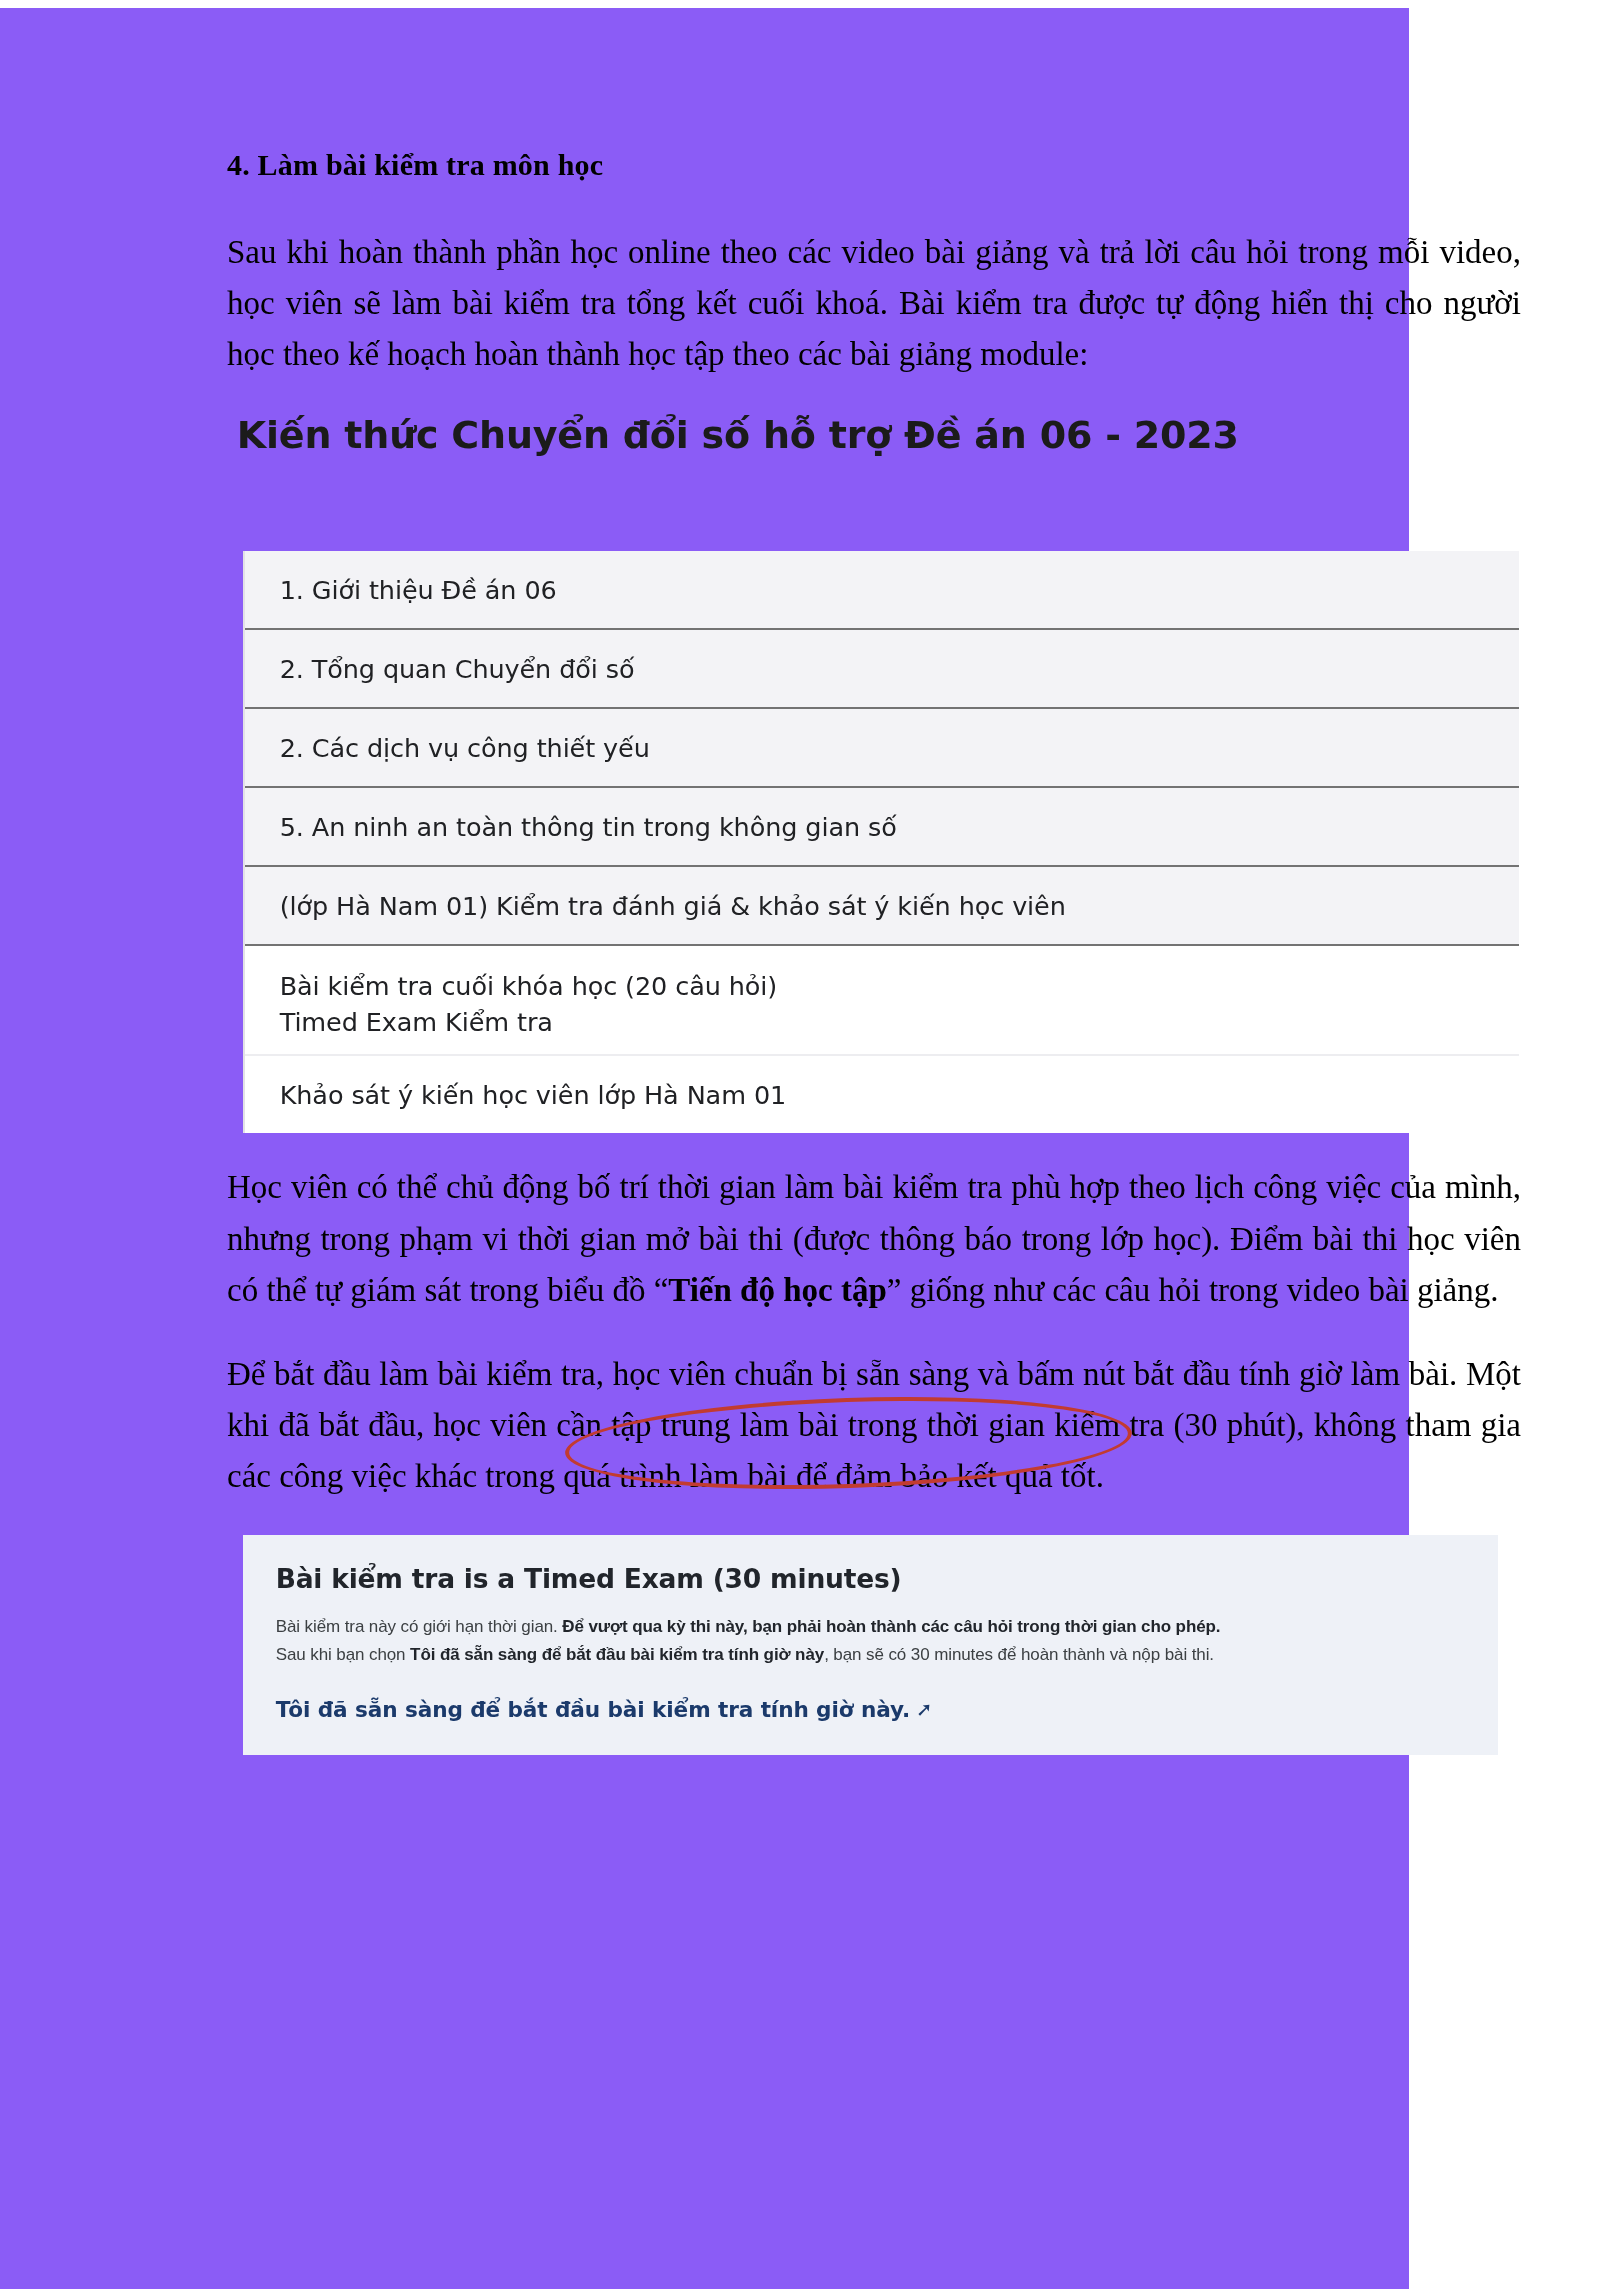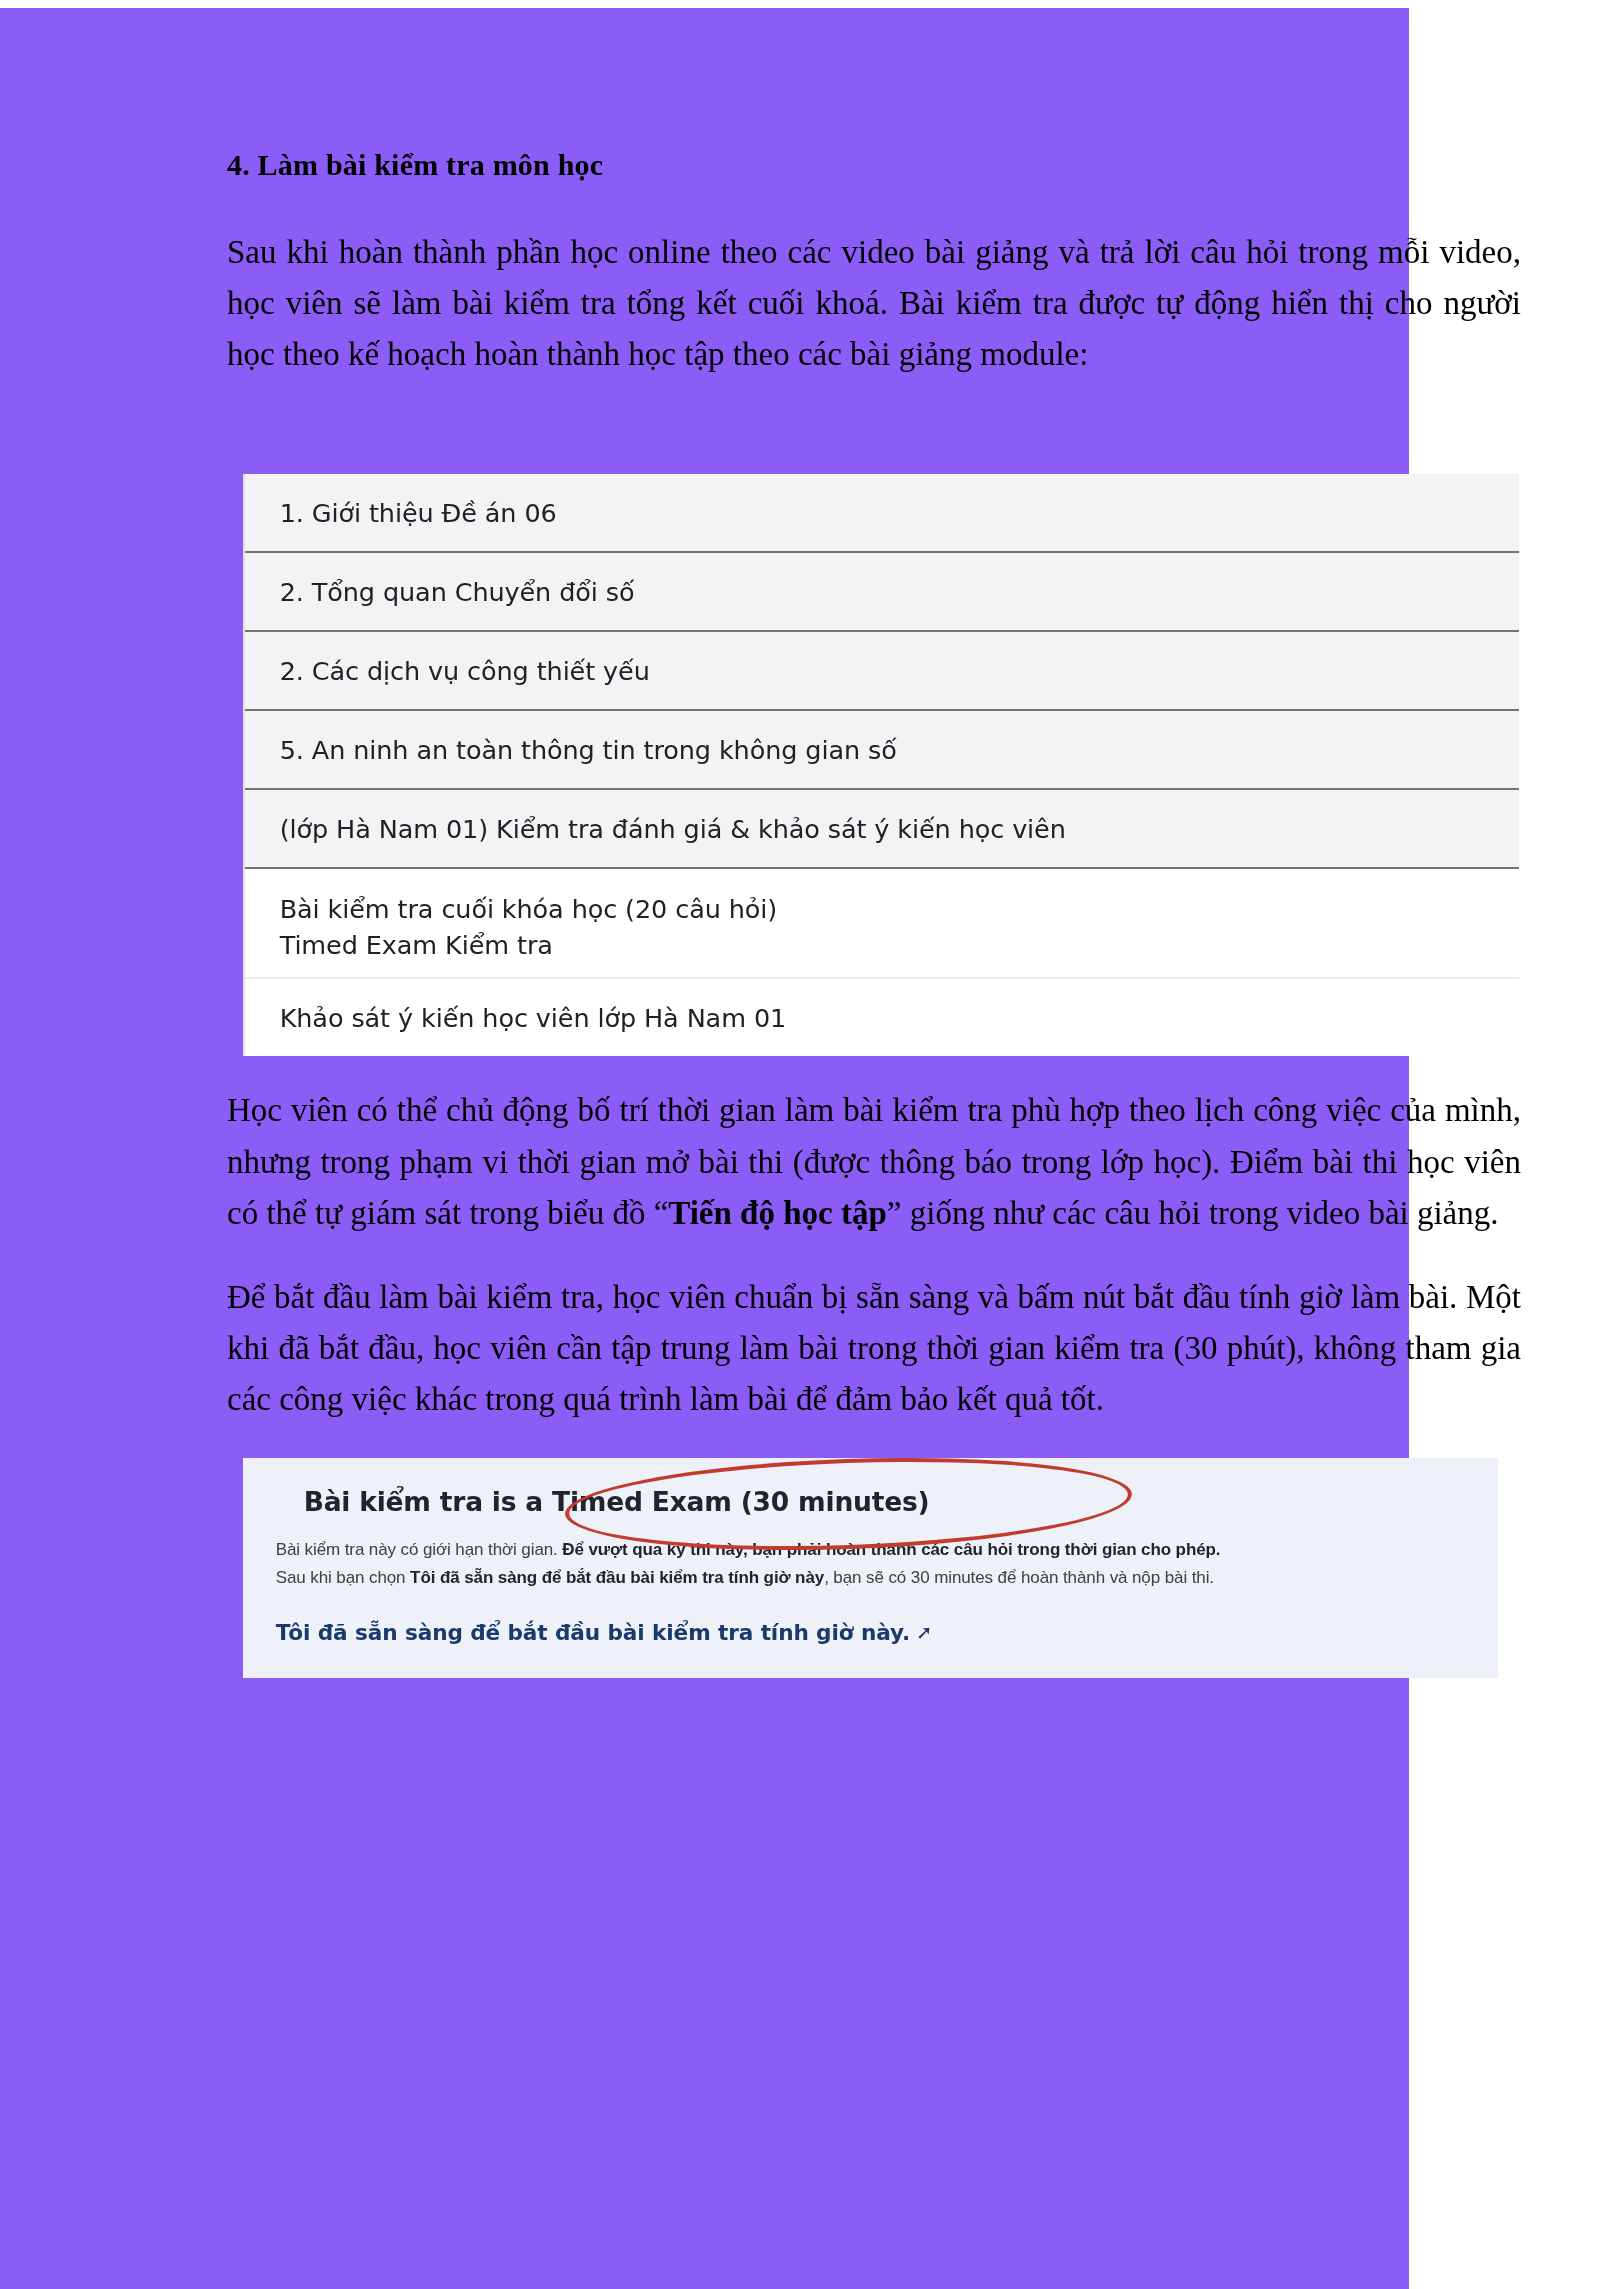--- a/index.html
+++ b/index.html
@@ -113,21 +113,20 @@
     padding: 27.4px 33px 33px 33px;
     box-sizing: border-box;
   }
   .shot2-title {
     font-family: "DejaVu Sans", sans-serif;
     font-weight: bold;
     font-size: 26.5px;
     color: #21252b;
     margin-bottom: 19.6px;
     letter-spacing: -0.2px;
-    margin-left: 28px;
   }
   .shot2-text {
     font-family: Liberation Sans, sans-serif;
     font-size: 17px;
     line-height: 1.62;
     color: #3c4043;
     letter-spacing: -0.1px;
   }
   .shot2-text b { font-weight: bold; color: #21252b; }
   .shot2-cta {
@@ -150,20 +149,21 @@
 
 <div class="page">
   <div class="content">
 
     <h1 class="doc-heading">4. Làm bài kiểm tra môn học</h1>
 
     <p class="para">Sau khi hoàn thành phần học online theo các video bài giảng và trả lời câu hỏi trong mỗi video, học viên sẽ làm bài kiểm tra tổng kết cuối khoá. Bài kiểm tra được tự động hiển thị cho người học theo kế hoạch hoàn thành học tập theo các bài giảng module:</p>
 
     <div class="shot1">
 
+      <div class="shot1-title">Kiến thức Chuyển đổi số hỗ trợ Đề án 06 - 2023</div>
 
       <div class="shot1-listwrap">
         <div class="mod-row">1. Giới thiệu Đề án 06</div>
         <div class="mod-row">2. Tổng quan Chuyển đổi số</div>
         <div class="mod-row">2. Các dịch vụ công thiết yếu</div>
         <div class="mod-row">5. An ninh an toàn thông tin trong không gian số</div>
         <div class="mod-row">(lớp Hà Nam 01) Kiểm tra đánh giá &amp; khảo sát ý kiến học viên</div>
         <div class="mod-row plain tall">
           <div>Bài kiểm tra cuối khóa học (20 câu hỏi)</div>
           <div>Timed Exam Kiểm tra</div>

